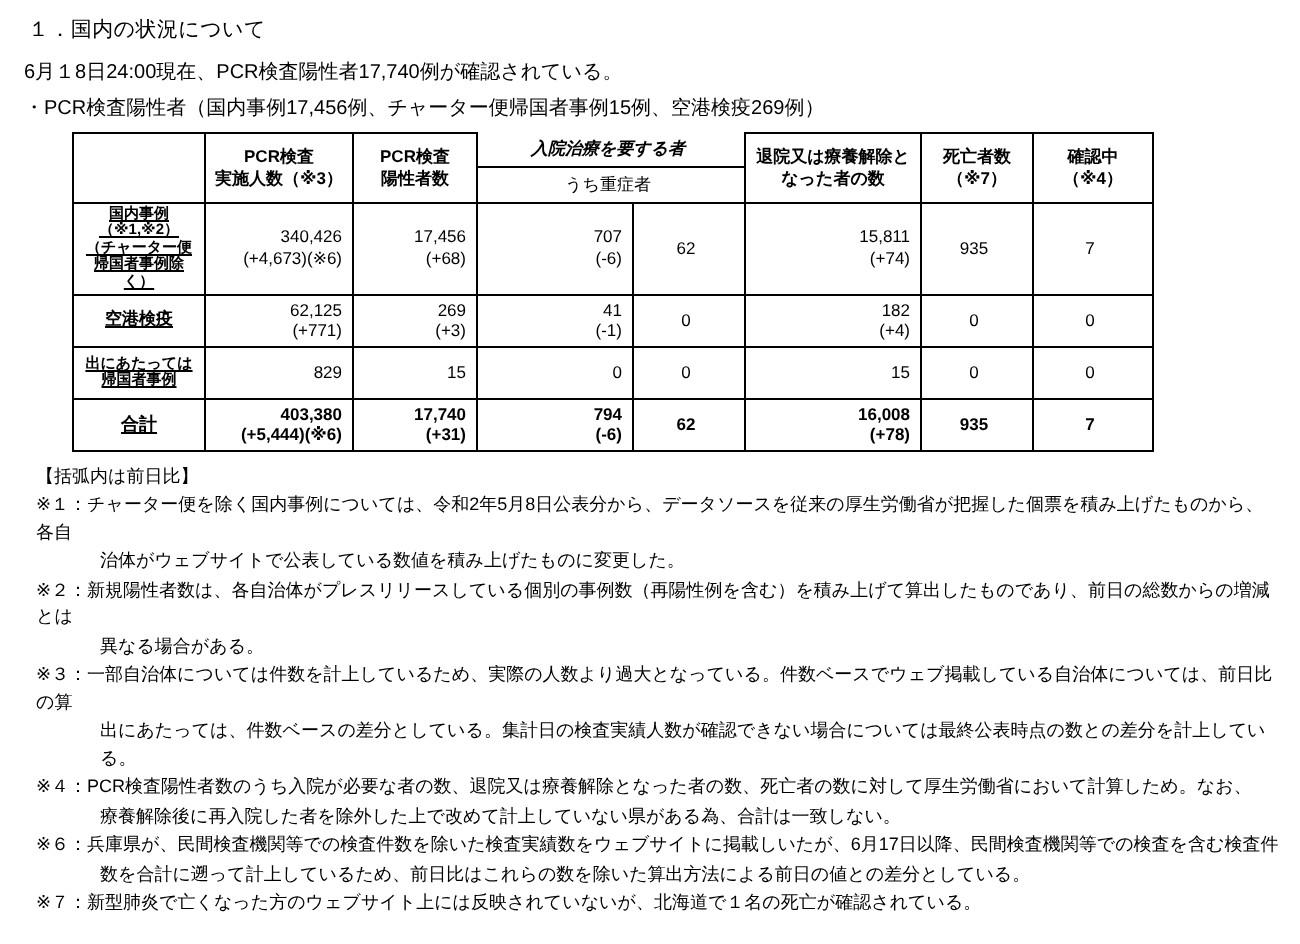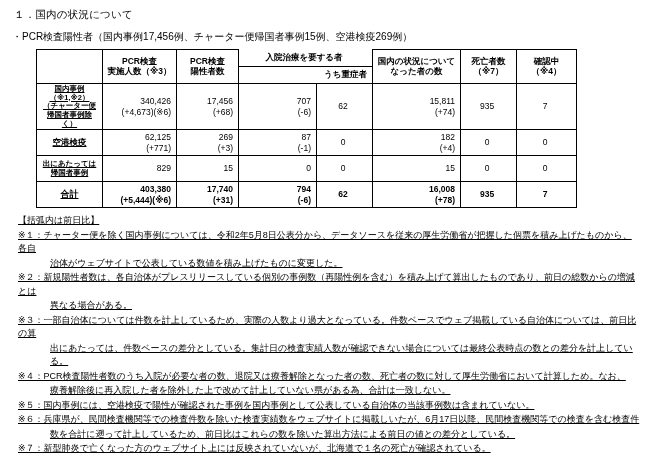--- a/index.html
+++ b/index.html
@@ -57,36 +57,36 @@
     padding: 1px 4px;
     line-height: 1.15;
     text-decoration: underline;
   }
   tr.total td { font-weight: bold; }
   tr.total td.rowhead { font-size: 9px; }
   .notes {
     font-size: 9px;
     line-height: 1.5;
     margin: 6px 0 0 4px;
-    text-decoration: underline;
   }
   .notes .nline {
     margin: 0 0 1px 0;
     text-indent: 0;
     padding-left: 26px;
   }
   .notes .nline0 { padding-left: 4px; }
   .notes .ncont { padding-left: 36px; }
 </style>
 </head>
 <body>
 
 <div class="page">
 
   <div class="h1">１．国内の状況について</div>
+  <div class="p">6月１8日24:00現在、PCR検査陽性者17,740例が確認されている。</div>
   <div class="p p-bullet">・PCR検査陽性者（国内事例17,456例、チャーター便帰国者事例15例、空港検疫269例）</div>
 
   <div class="tbl-wrap">
     <table class="main">
       <colgroup>
         <col style="width:66px">
         <col style="width:74px">
         <col style="width:62px">
         <col style="width:78px">
         <col style="width:56px">
@@ -102,30 +102,30 @@
             <span>実施人数（※3）</span>
           </th>
           <th>
             <span>PCR検査</span><br>
             <span>陽性者数</span>
           </th>
           <th colspan="2" style="padding:0;border:none;">
             <table style="border-collapse:collapse;width:100%;height:100%;">
               <tbody>
                   <tr>
-                    <td style="border:1px solid #000;border-top:none;border-left:none;border-right:none;text-align:center;font-weight:bold;font-size:8.5px;height:17px;">入院治療を要する者</td>
+                    <td style="border:1px solid #000;border-top:none;border-left:none;border-right:none;text-align:center;font-weight:bold;font-size:8.5px;height:17px;font-style:italic;">入院治療を要する者</td>
                   </tr>
               <tr>
-                    <td style="border:none;text-align:right;font-weight:bold;font-size:8.5px;height:17px;">うち重症者</td>
+                    <td style="border:none;text-align:center;font-weight:normal;font-size:8.5px;height:17px;">うち重症者</td>
                   </tr>
             </tbody>
               </table>
           </th>
           <th>
-            <span>国内の状況について</span><br>
+            <span>退院又は療養解除と</span><br>
             <span>なった者の数</span>
           </th>
           <th>
             <span>死亡者数</span><br>
             <span>（※7）</span>
           </th>
           <th>
             <span>確認中（※4）</span>
           </th>
         </tr>
@@ -161,21 +161,21 @@
           <td class="rowhead" style="font-size:8.5px;">空港検疫</td>
           <td>
             <span>62,125</span><br>
             <span>(+771)</span>
           </td>
           <td>
             <span>269</span><br>
             <span>(+3)</span>
           </td>
           <td>
-            <span>87</span><br>
+            <span>41</span><br>
             <span>(-1)</span>
           </td>
           <td style="text-align:center;">0</td>
           <td>
             <span>182</span><br>
             <span>(+4)</span>
           </td>
           <td style="text-align:center;">0</td>
           <td style="text-align:center;">0</td>
         </tr>
@@ -221,19 +221,18 @@
   <div class="notes">
     <div class="nline nline0">【括弧内は前日比】</div>
     <div class="nline nline0">※１：チャーター便を除く国内事例については、令和2年5月8日公表分から、データソースを従来の厚生労働省が把握した個票を積み上げたものから、各自</div>
     <div class="nline ncont">治体がウェブサイトで公表している数値を積み上げたものに変更した。</div>
     <div class="nline nline0">※２：新規陽性者数は、各自治体がプレスリリースしている個別の事例数（再陽性例を含む）を積み上げて算出したものであり、前日の総数からの増減とは</div>
     <div class="nline ncont">異なる場合がある。</div>
     <div class="nline nline0">※３：一部自治体については件数を計上しているため、実際の人数より過大となっている。件数ベースでウェブ掲載している自治体については、前日比の算</div>
     <div class="nline ncont">出にあたっては、件数ベースの差分としている。集計日の検査実績人数が確認できない場合については最終公表時点の数との差分を計上している。</div>
     <div class="nline nline0">※４：PCR検査陽性者数のうち入院が必要な者の数、退院又は療養解除となった者の数、死亡者の数に対して厚生労働省において計算しため。なお、</div>
     <div class="nline ncont">療養解除後に再入院した者を除外した上で改めて計上していない県がある為、合計は一致しない。</div>
-    <div class="nline nline0">※５：国内事例には、空港検疫で陽性が確認された事例を国内事例として公表している自治体の当該事例数は含まれていない。</div>
     <div class="nline nline0">※６：兵庫県が、民間検査機関等での検査件数を除いた検査実績数をウェブサイトに掲載しいたが、6月17日以降、民間検査機関等での検査を含む検査件</div>
     <div class="nline ncont">数を合計に遡って計上しているため、前日比はこれらの数を除いた算出方法による前日の値との差分としている。</div>
     <div class="nline nline0">※７：新型肺炎で亡くなった方のウェブサイト上には反映されていないが、北海道で１名の死亡が確認されている。</div>
   </div>
 
 </div>
 
 </body></html>

